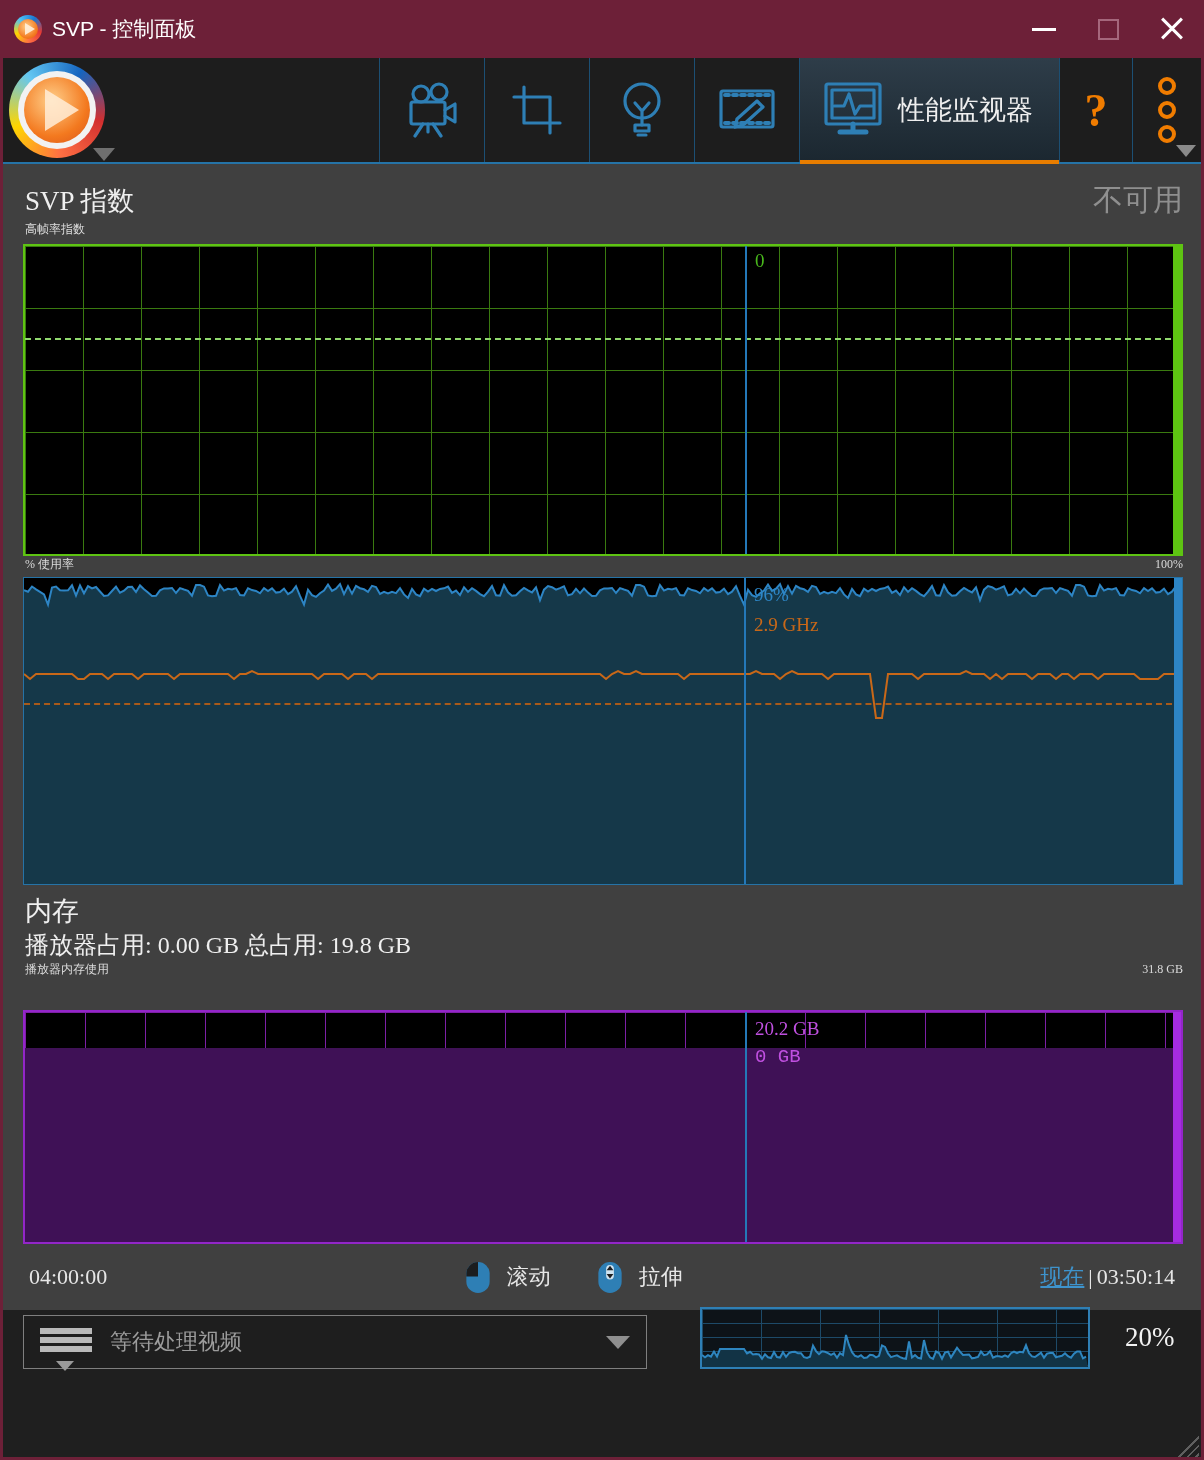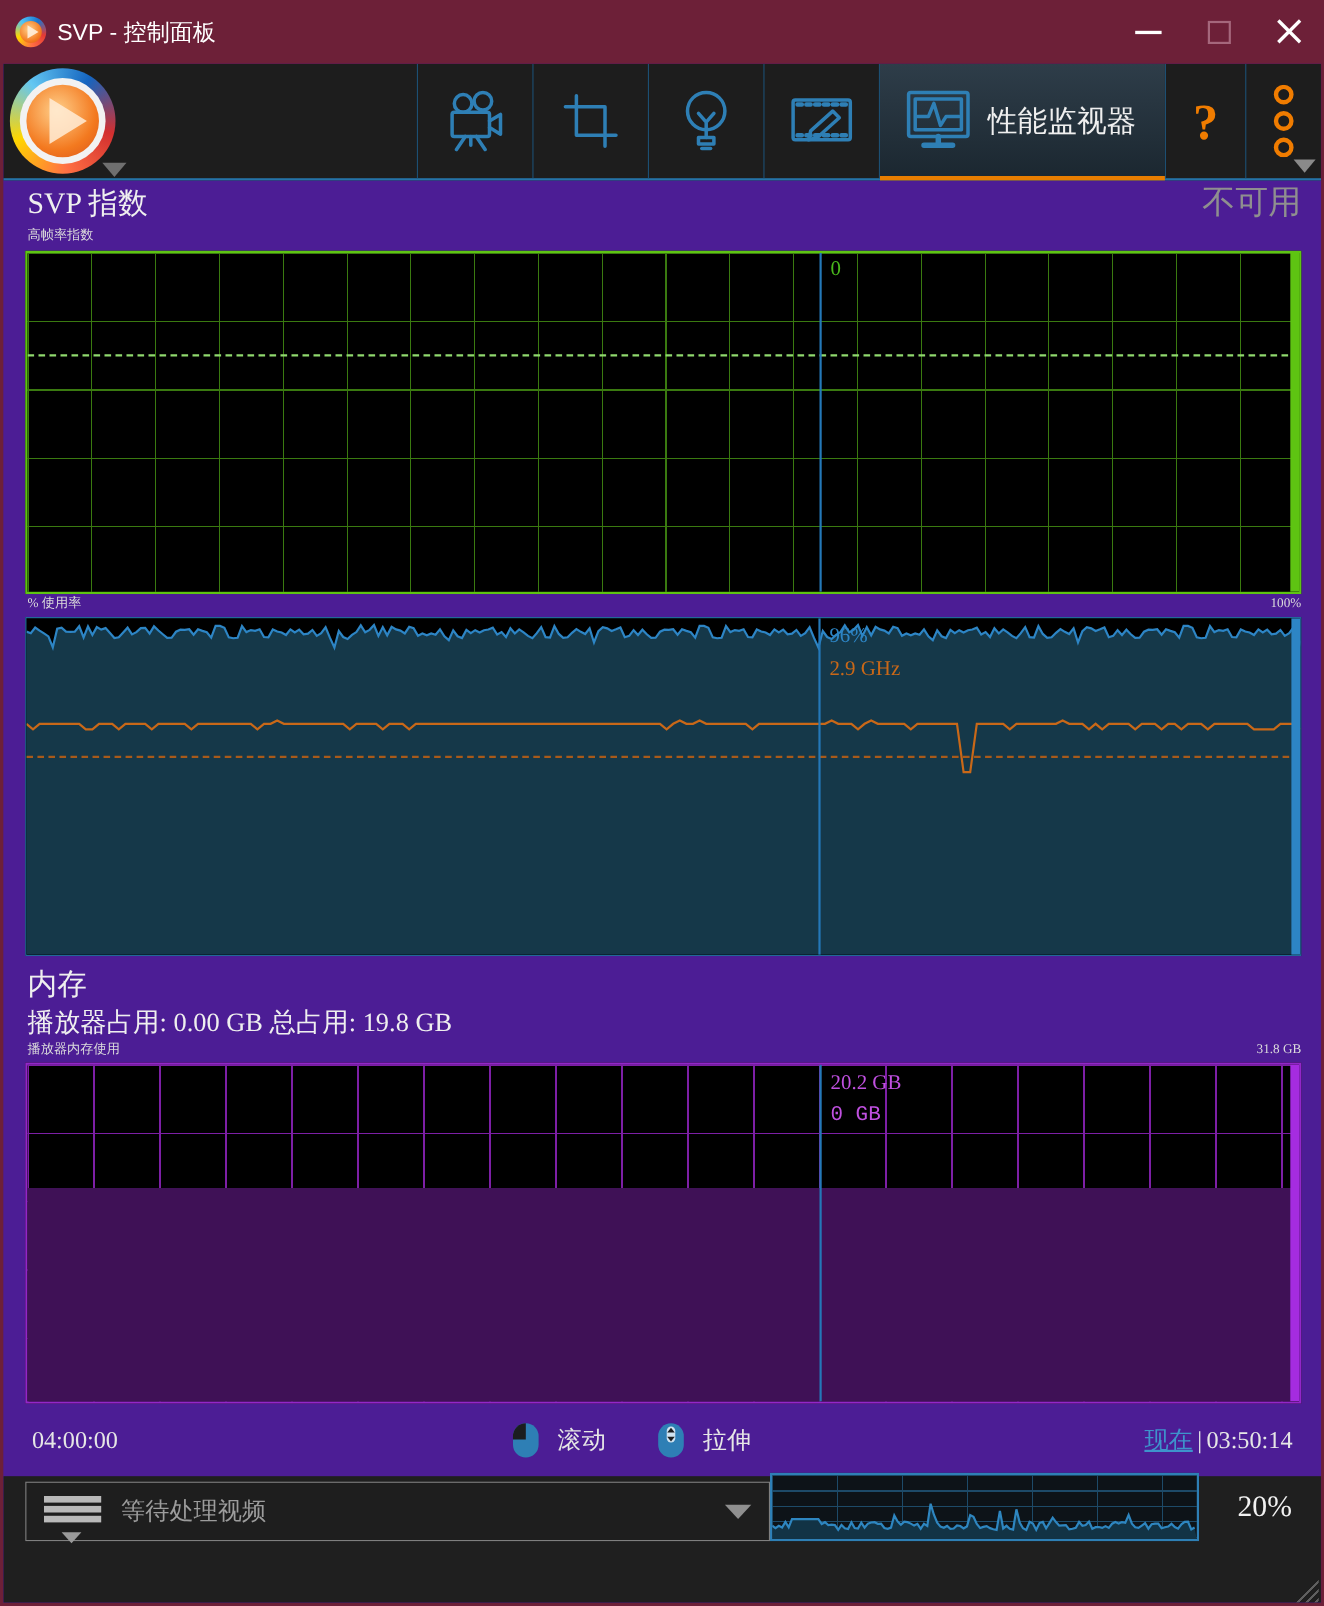--- a/index.html
+++ b/index.html
@@ -15,21 +15,21 @@
              border-left:10px solid rgba(255,240,220,.9);border-top:6px solid transparent;border-bottom:6px solid transparent;}
   .win-title{font-family:"Liberation Sans","DejaVu Sans",sans-serif;font-size:21px;color:#fff;margin-left:10px;}
   .win-controls{margin-left:auto;display:flex;height:100%;}
   .win-btn{width:64px;height:100%;display:flex;align-items:center;justify-content:center;cursor:default;}
   .glyph-min{width:24px;height:0;border-top:3px solid #fff;}
   .glyph-max{width:17px;height:17px;border:2px solid #a5677c;}
   .glyph-close{position:relative;width:24px;height:24px;}
   .glyph-close::before,.glyph-close::after{content:"";position:absolute;left:-2px;top:10px;width:28px;height:3px;background:#fff;}
   .glyph-close::before{transform:rotate(45deg);} .glyph-close::after{transform:rotate(-45deg);}
   
-  .app-body{flex:1;margin:0 3px 3px 3px;background:#4c1d95;position:relative;overflow:hidden;
+  .app-body{flex:1;margin:0 3px 3px 3px;background:#404040;position:relative;overflow:hidden;
             display:flex;flex-direction:column;}
   
   .toolbar{height:104px;background:#1d1d1d;border-bottom:2px solid #2573a7;position:relative;flex:none;}
   .app-logo{position:absolute;left:6px;top:4px;width:110px;height:100px;}
   .logo{width:96px;height:96px;border-radius:50%;position:relative;
         background:conic-gradient(from -40deg,#63c7f2,#1565c0,#d32f2f,#ff7043,#ffd600,#63c7f2);}
   .logo::before{content:"";position:absolute;inset:9px;border-radius:50%;background:#f2f2f2;}
   .logo::after{content:"";position:absolute;inset:15px;border-radius:50%;
         background:radial-gradient(circle at 42% 36%,#ffcf8a,#f3791f 62%,#d9531a);}
   .logo-play{position:absolute;z-index:2;left:36px;top:27px;width:0;height:0;
@@ -64,33 +64,33 @@
      background-image:repeating-linear-gradient(to right,#3a7a10 0 1px,transparent 1px 58px),
                       repeating-linear-gradient(to bottom,#3a7a10 0 1px,transparent 1px 62px);}
   .svp-dash{position:absolute;left:0;right:0;top:92px;border-top:2px dashed #90d96e;z-index:2;}
   .svp-graph .edge-bar{background:#5ec412;}
   
   .cpu-graph{height:308px;border:1px solid #2573a7;}
   .cpu-graph svg{position:absolute;left:0;top:0;z-index:1;}
   .cpu-dash{position:absolute;left:0;right:0;top:125px;border-top:2px dashed #a85a1a;z-index:2;}
   .cpu-graph .edge-bar{background:#2d85c5;}
   
-  .mem-graph{height:310px;border:2px solid #9326c9;
+  .mem-graph{height:234px;border:2px solid #9326c9;
      background-image:repeating-linear-gradient(to right,#7d1fa6 0 1px,transparent 1px 60px),
-                      repeating-linear-gradient(to bottom,#7d1fa6 0 1px,transparent 1px 62px);}
+                      repeating-linear-gradient(to bottom,#7d1fa6 0 1px,transparent 1px 62px);margin-top:28px;}
   .mem-fill{position:absolute;left:0;right:0;bottom:0;background:#3f1156;z-index:2;}
   .mem-graph .edge-bar{background:#a52ce0;}
   
   .timebar{height:66px;display:flex;align-items:center;padding:0 26px;font-size:22px;flex:none;}
   .tb-center{display:flex;align-items:center;gap:16px;margin:0 auto;text-align:center;}
   .mouse-ico{width:26px;height:33px;}
   .tb-right{display:flex;align-items:center;gap:4px;}
   
   .statusbar{flex:1;position:relative;background:#1f1f1f;}
-  .queue-box{position:absolute;left:20px;top:5px;width:677px;height:54px;border:1px solid #7f7f7f;
+  .queue-box{position:absolute;left:20px;top:5px;width:624px;height:54px;border:1px solid #7f7f7f;
              background:#1e1e1e;display:flex;align-items:center;padding:0 16px;box-sizing:border-box;}
   .burger{position:relative;width:52px;height:34px;margin-right:18px;flex:none;}
   .burger i{display:block;height:6px;background:#b9b9b9;margin-top:3px;}
   .burger-caret{position:absolute;left:16px;bottom:-12px;width:0;height:0;
         border-left:9px solid transparent;border-right:9px solid transparent;border-top:10px solid #9a9a9a;}
   .queue-text{font-size:22px;color:#9c9c9c;}
   .queue-caret{margin-left:auto;width:0;height:0;
         border-left:12px solid transparent;border-right:12px solid transparent;border-top:13px solid #8f8f8f;}
   .mini-graph{position:absolute;left:697px;top:-3px;width:390px;height:62px;border:2px solid #2e7fb5;
         background-color:#0d1318;box-sizing:border-box;
@@ -179,21 +179,21 @@
           <svg width="22" height="66" viewBox="0 0 22 66" style="stroke:#f07c00;stroke-width:4;">
             <circle cx="11" cy="9" r="7"></circle>
               <circle cx="11" cy="33" r="7"></circle>
               <circle cx="11" cy="57" r="7"></circle>
           </svg>
           <span class="menu-caret"></span>
         </div>
       </div>
     </div>
 
-    <div class="sec-head" style="">
+    <div class="sec-head" style="padding-top:16px;">
       <span class="h-big">SVP 指数</span>
       <span class="h-gray">不可用</span>
     </div>
     <div class="sec-head" style="padding-bottom:6px;">
       <span class="h-sub">高帧率指数</span>
     </div>
     <div class="graph svp-graph">
       <div class="svp-dash"></div>
       <div class="cursor"></div>
       <span class="g-label" style="top:4px;color:#49b81c;">0</span>

